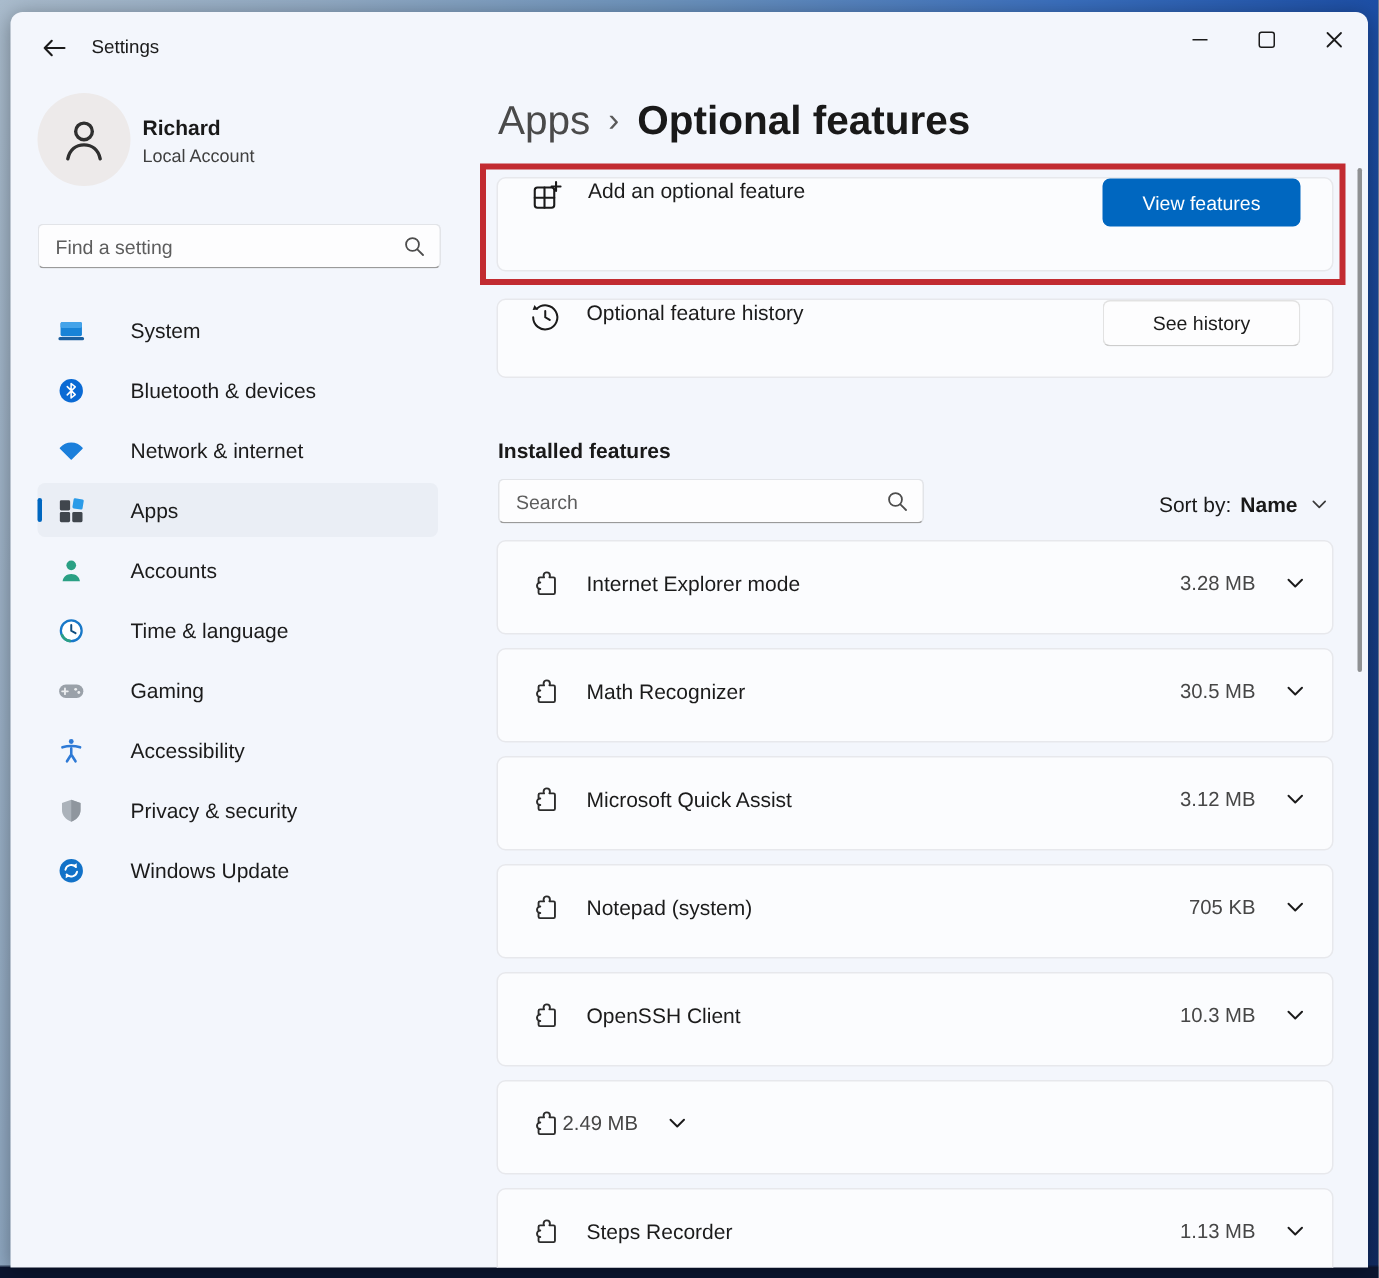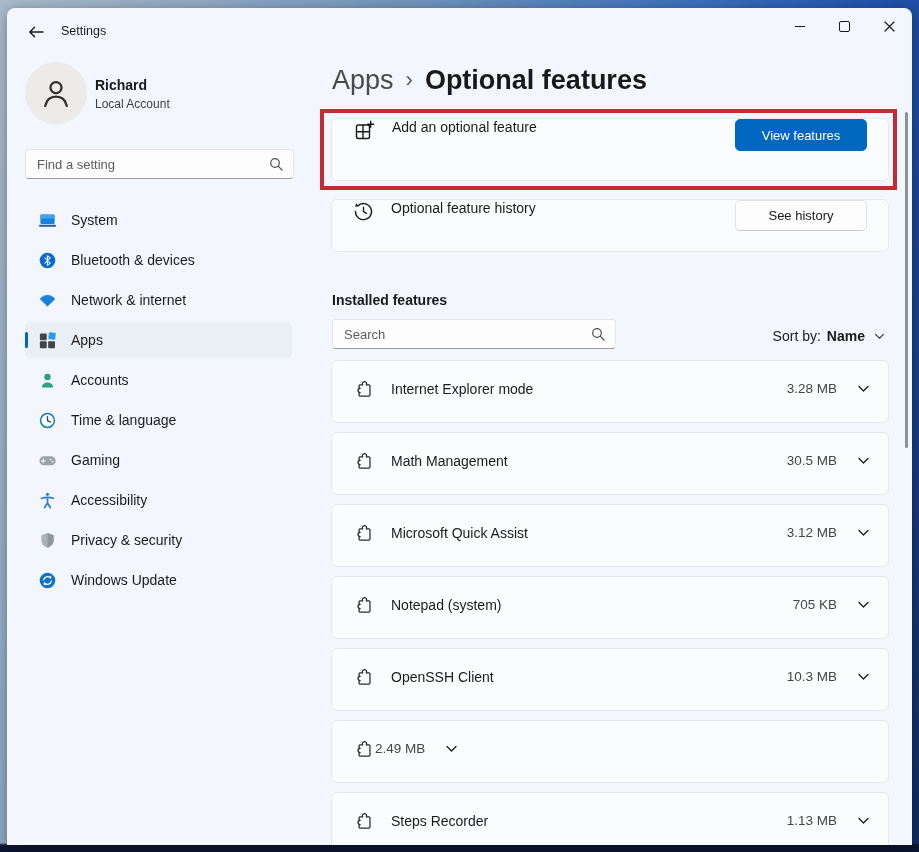--- a/index.html
+++ b/index.html
@@ -25,21 +25,21 @@
   .user-type{position:absolute;left:88px;top:89px;font-size:12px;color:#404040;}
   .searchwrap{position:absolute;background:#fdfdfe;border:1px solid #e2e4e8;border-bottom-color:#9a9a9a;
     border-radius:4px;display:flex;align-items:center;}
   .searchwrap.side{left:18px;top:141px;width:267px;height:28px;}
   .searchwrap input{flex:1;border:none;outline:none;background:transparent;font-family:inherit;
     font-size:13px;color:#1b1b1b;padding:0 8px 0 11px;}
   .searchwrap input::placeholder{color:#5d5d5d;opacity:1;}
   .mag{display:flex;margin-right:10px;}
   .nav{position:absolute;left:18px;top:194px;width:267px;}
   .nav-item{position:relative;height:36px;margin-bottom:4px;border-radius:5px;display:flex;align-items:center;
-    padding-left:13px;gap:14px;cursor:pointer;}
+    padding-left:13px;gap:30px;cursor:pointer;}
   .nav-item.selected{background:#eaeef5;}
   .sel-pill{position:absolute;left:0;top:10px;width:3px;height:16px;border-radius:2px;background:#0067c0;}
   .nav-icon{width:19px;height:19px;display:flex;}
   .nav-label{font-size:14px;color:#1b1b1b;}
   
   .breadcrumb{position:absolute;left:325px;top:57px;display:flex;align-items:baseline;gap:12px;}
   .bc-parent{font-size:27px;color:#4a4a4a;cursor:pointer;}
   .bc-sep{font-size:22px;color:#5a5a5a;position:relative;top:-2px;}
   .bc-current{font-size:27px;font-weight:700;color:#191919;}
   .red-annotation{position:absolute;left:313px;top:101px;width:577px;height:81px;border:4px solid #c22b31;
@@ -287,21 +287,21 @@
           </svg>
         </span>
     </div>
 
     <div class="feature-row" style="top:424px">
       <span class="fpuzzle">
           <svg width="21" height="21" viewBox="0 0 20 20" fill="none" stroke="#2b2b2b" stroke-width="1.2" stroke-linejoin="round">
             <path d="M8.3 6.6C8.1 6.2 8 5.8 8 5.4A2 2 0 1 1 12 5.4C12 5.8 11.9 6.2 11.7 6.6H14.3C14.8 6.6 15.2 7 15.2 7.5V16.3C15.2 16.8 14.8 17.2 14.3 17.2H5.7C5.2 17.2 4.8 16.8 4.8 16.3V13.7C5.1 13.9 5.5 14 5.9 14A2.1 2.1 0 1 1 5.9 9.8C5.5 9.8 5.1 9.9 4.8 10.1V7.5C4.8 7 5.2 6.6 5.7 6.6Z"></path>
           </svg>
         </span>
-      <span class="fname">Math Management</span>
+      <span class="fname">Math Recognizer</span>
       <span class="fsize">30.5 MB</span>
       <span class="chev">
           <svg width="13" height="8" viewBox="0 0 12 8" fill="none" stroke="#1b1b1b" stroke-width="1.3" stroke-linecap="round" stroke-linejoin="round">
             <path d="M1.5 1.5 6 6l4.5-4.5"></path>
           </svg>
         </span>
     </div>
 
     <div class="feature-row" style="top:496px">
       <span class="fpuzzle">

